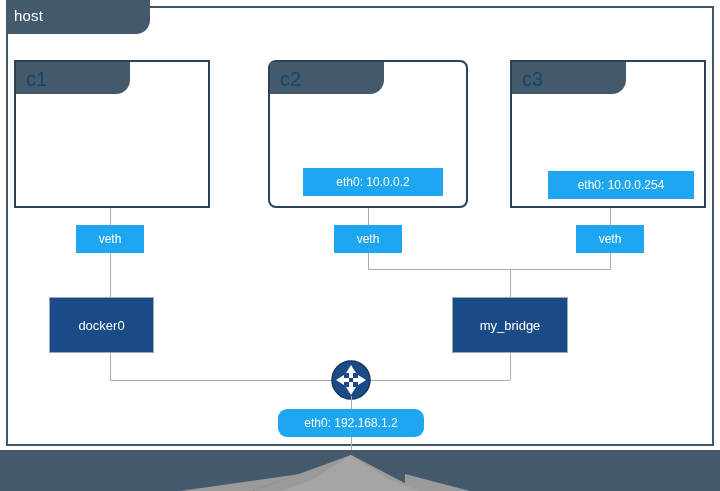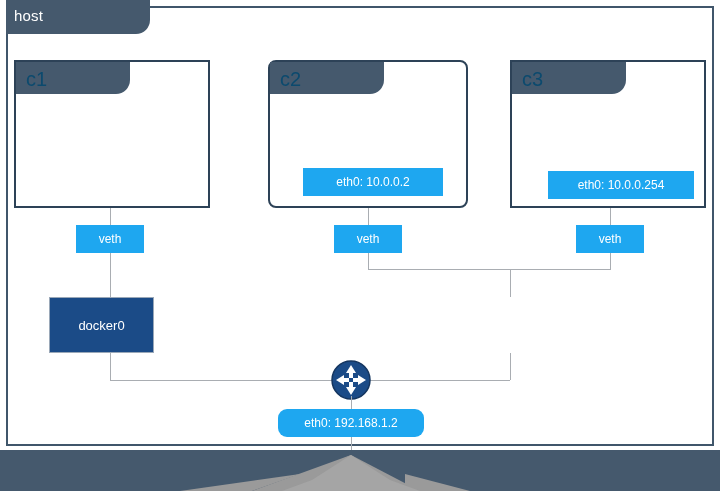--- a/index.html
+++ b/index.html
@@ -174,20 +174,21 @@
   <div class="blue-chip" style="left:576px; top:225px; width:68px; height:28px;">veth</div>
 
   <div class="line-v" style="left:110px; top:253px; height:44px;"></div>
 
   <div class="line-v" style="left:368px; top:253px; height:16px;"></div>
   <div class="line-v" style="left:610px; top:253px; height:16px;"></div>
   <div class="line-h" style="left:368px; top:269px; width:243px;"></div>
   <div class="line-v" style="left:510px; top:269px; height:28px;"></div>
 
   <div class="bridge-box" style="left:49px; top:297px; width:105px; height:56px;">docker0</div>
+  <div class="bridge-box" style="left:452px; top:297px; width:116px; height:56px;">my_bridge</div>
 
   <div class="line-v" style="left:110px; top:353px; height:27px;"></div>
   <div class="line-v" style="left:510px; top:353px; height:27px;"></div>
   <div class="line-h" style="left:110px; top:380px; width:400px;"></div>
 
   <div class="router-icon" style="left:331px; top:360px;">
     <svg width="40" height="40" viewBox="0 0 40 40">
       <circle cx="20" cy="20" r="19" fill="#1b4b87" stroke="#14355f" stroke-width="1.5"></circle>
 
       <polygon points="20,5 25,13 22,13 22,18 18,18 18,13 15,13" fill="#ffffff"></polygon>

